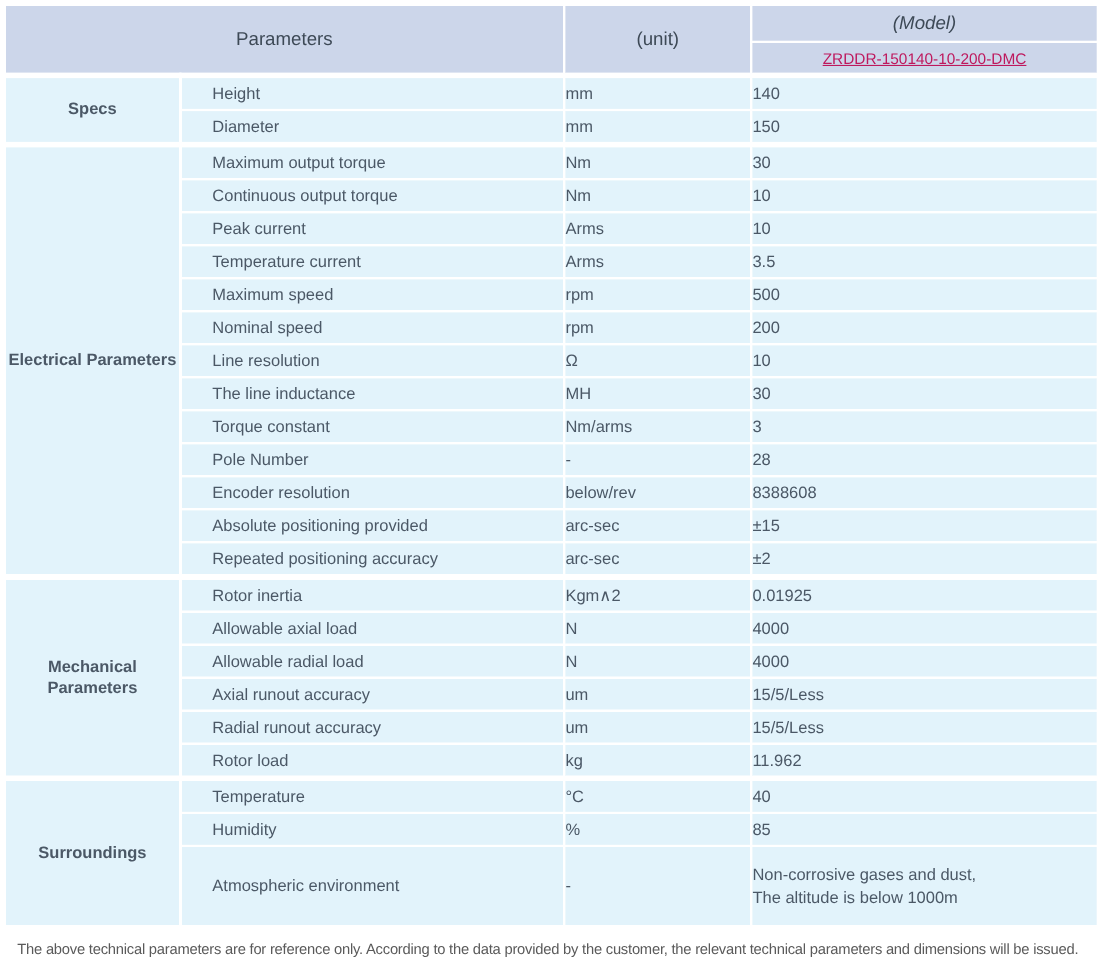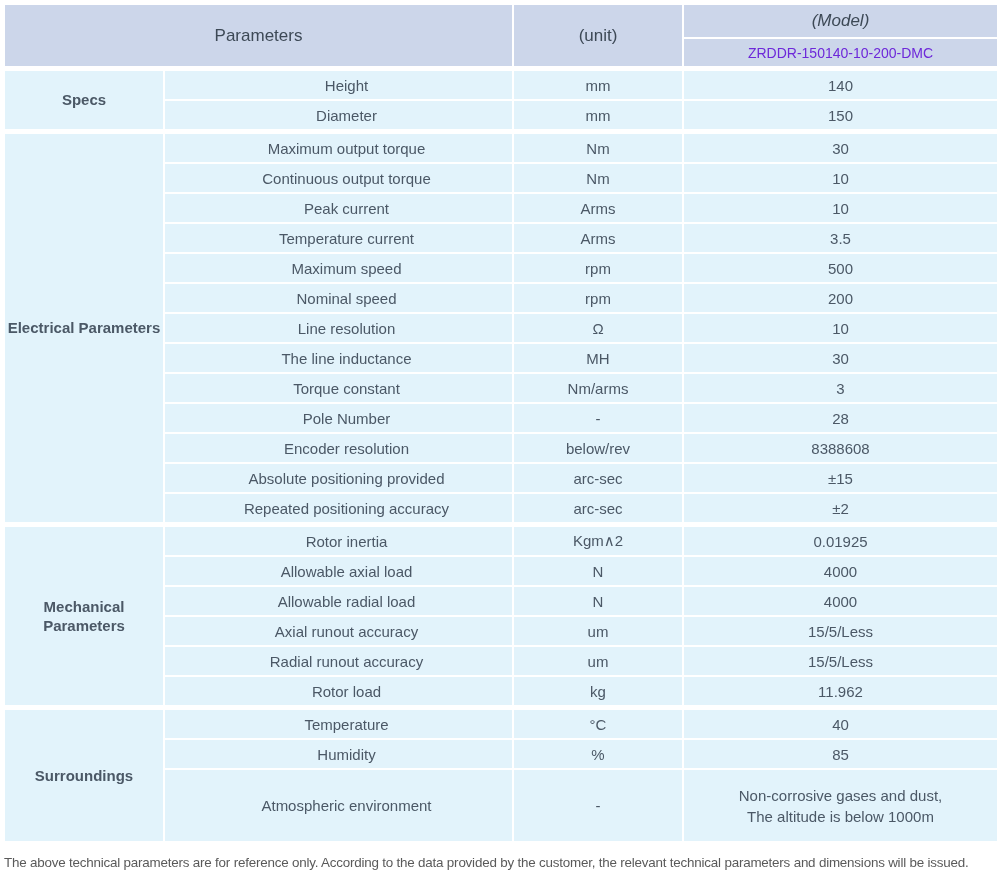--- a/index.html
+++ b/index.html
@@ -37,56 +37,58 @@
     background: #ccd6ea;
     color: #3d4956;
     font-size: 17px;
     text-align: center;
   }
   th.h-main   { height: 30px; }
   th.h-span   { height: 61px; }
   th.h-model-value {
     height: 25px;
     font-size: 14px;
-    color: #6d28d9;
+    color: #be185d;
+    text-decoration: underline;
   }
   thead th { border-bottom-width: 5px; }
   thead th.h-model { border-bottom-width: 2px; font-style: italic; }
 
   
   tbody td {
     background: #e2f3fb;
     color: #4b5866;
     font-size: 15px;
     height: 28px;
   }
   td.cat {
     text-align: center;
     line-height: 1.3;
     font-weight: bold;
   }
   td.param {
-    text-align: center;
-    padding-left: 16px;
+    text-align: left;
+    padding-left: 28px;
   }
   td.unit, td.val {
-    text-align: center;
+    text-align: left;
   }
   tr.group-start td { border-top-width: 5px; }
   tr.tall td { height: 71px; }
   td.pre { white-space: pre-line; line-height: 1.4; }
 
   
   .footnote {
     margin-top: 12px;
     padding: 0 1px;
     font-size: 13.4px;
     letter-spacing: -0.2px;
     color: #5a5a5a;
     white-space: nowrap;
+    text-align: center;
   }
 </style>
 </head>
 <body>
 
 <div class="page">
 
   <table class="spec-table">
     <colgroup>
       <col class="c-cat">

